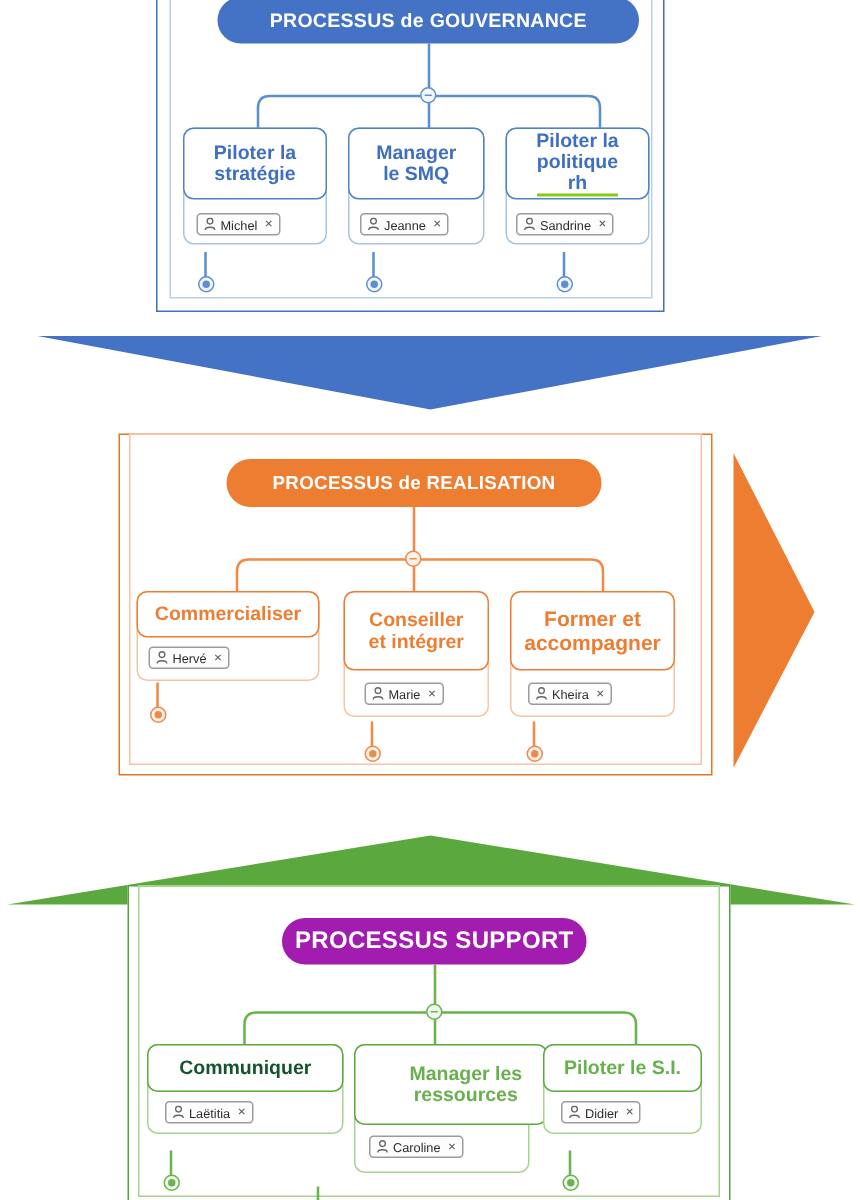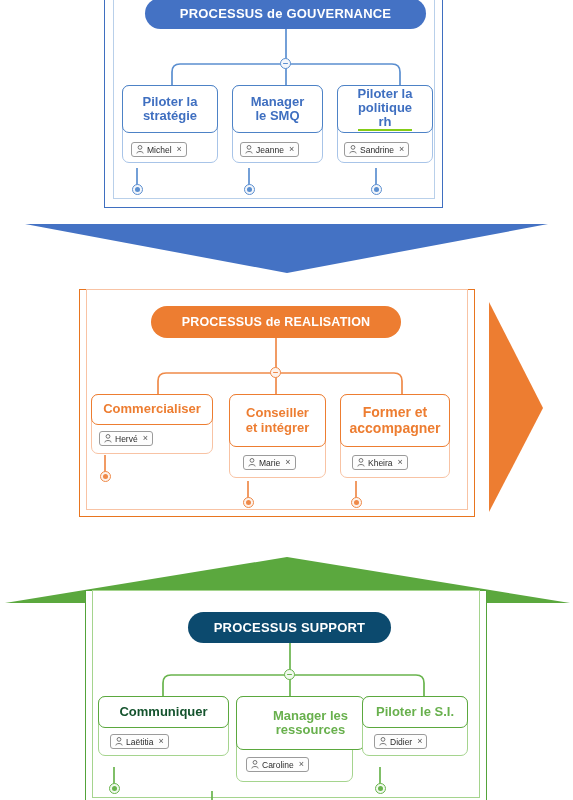--- a/index.html
+++ b/index.html
@@ -281,21 +281,21 @@
 
   <svg class="arrow" style="left:0;top:540px;" width="573" height="70" viewBox="0 0 573 70">
     <polygon points="287,17 570,63 5,63" fill="#5ba83e"></polygon>
   </svg>
 
   <div class="band" style="left:0;top:595px;width:573px;height:205px;">
 
     <div class="container-outer" style="left:85px;top:-5px;width:402px;height:215px;border:1.6px solid #54a33a;"></div>
     <div class="container-inner" style="left:92px;top:-5px;width:388px;height:208px;border:1.3px solid #a5d48e;"></div>
 
-    <div class="pill" style="left:188px;top:17px;width:203px;height:31px;border-radius:16px;background:#0c4a6e;font-size:13px;text-align:center;">
+    <div class="pill" style="left:188px;top:17px;width:203px;height:31px;border-radius:16px;background:#a21caf;font-size:16px;text-align:center;">
       <span>PROCESSUS SUPPORT</span>
     </div>
 
     <svg class="wires" width="573" height="205" viewBox="0 0 573 205">
       <path d="M290,48 L290,78" stroke="#69b44d" stroke-width="1.7" fill="none"></path>
       <path d="M163,102 L163,88 Q163,80 171,80 L416,80 Q424,80 424,88 L424,102" stroke="#69b44d" stroke-width="1.7" fill="none"></path>
       <path d="M290,80 L290,102" stroke="#69b44d" stroke-width="1.7" fill="none"></path>
       <path d="M114,172 L114,194" stroke="#69b44d" stroke-width="1.7" fill="none"></path>
       <path d="M212,196 L212,218" stroke="#69b44d" stroke-width="1.7" fill="none"></path>
       <path d="M380,172 L380,194" stroke="#69b44d" stroke-width="1.7" fill="none"></path>

